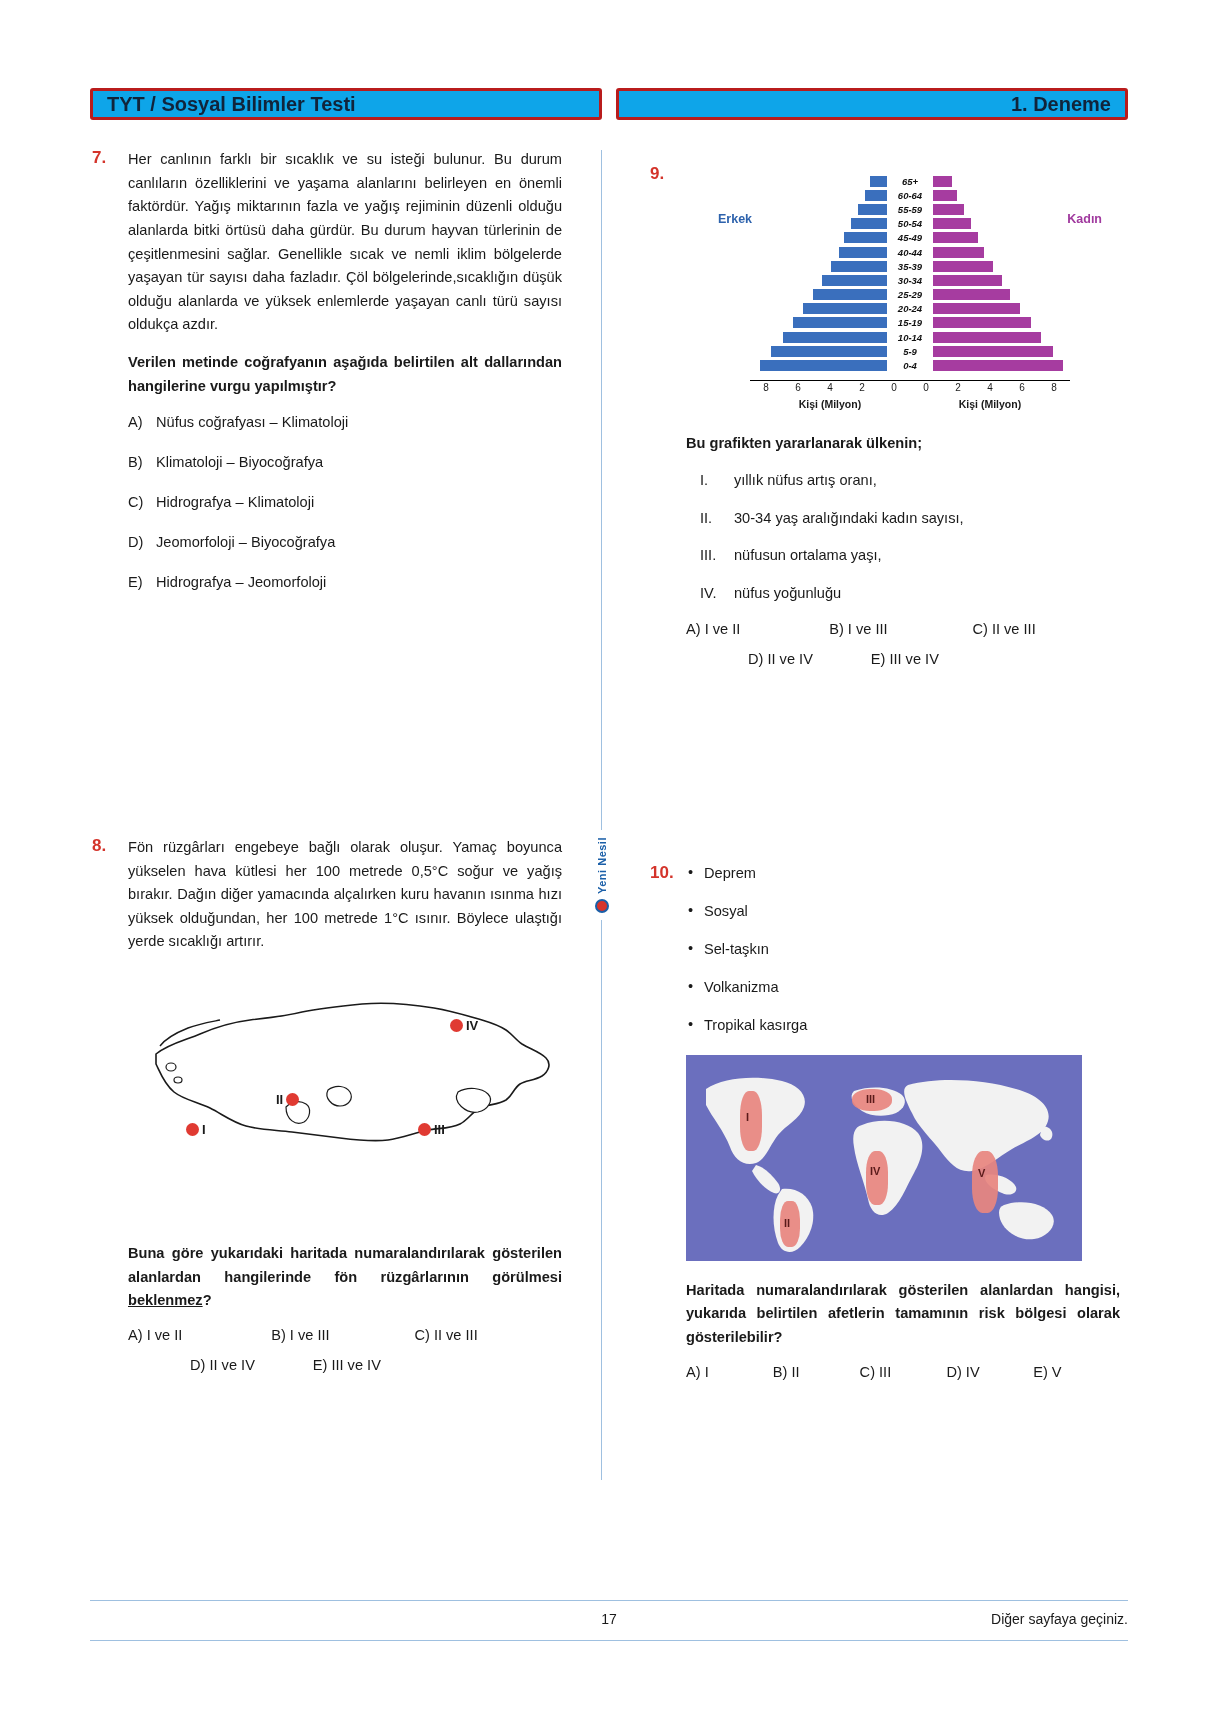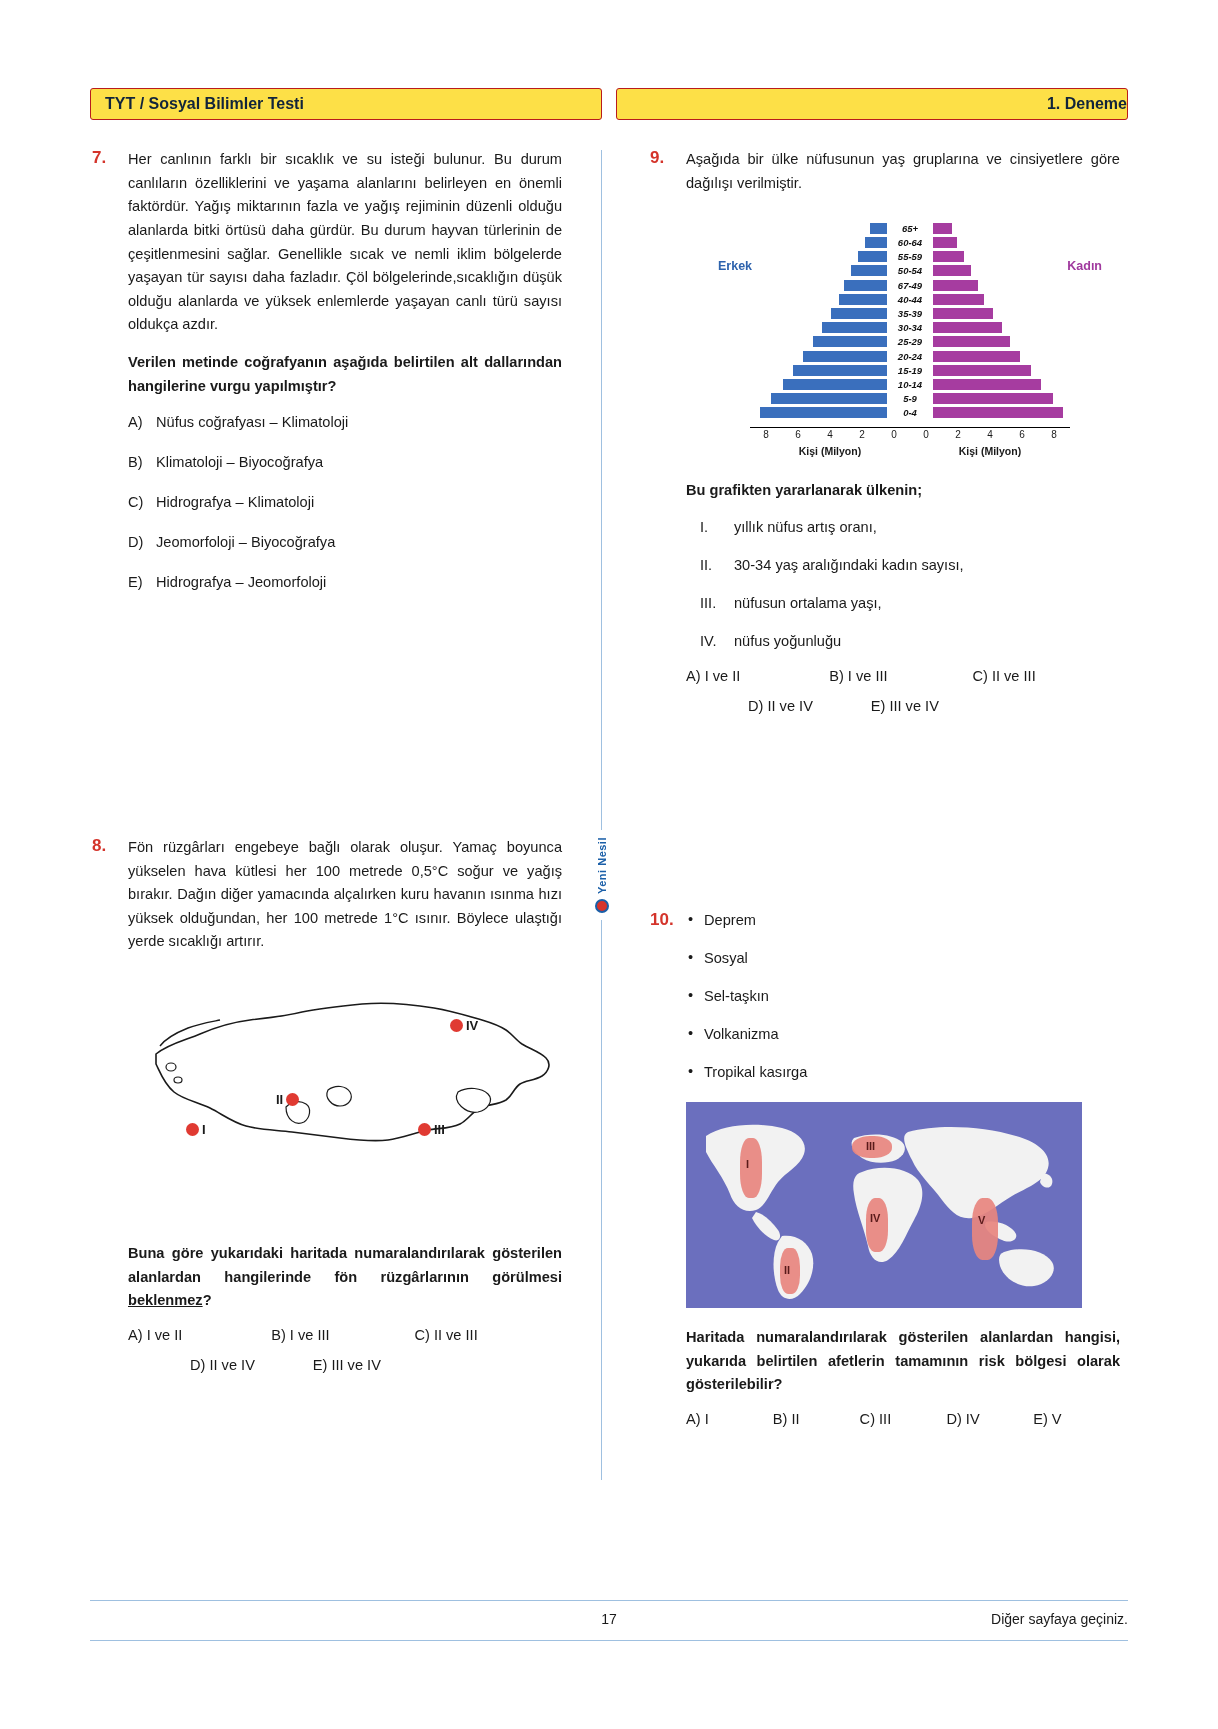--- a/index.html
+++ b/index.html
@@ -21,32 +21,32 @@
   
   .header {
     position: absolute;
     top: 88px; left: 90px;
     width: 1038px; height: 32px;
     display: flex;
     justify-content: space-between;
     gap: 14px;
   }
   .header-box {
-    background: #fde047;
-    border: 1px solid #b91c1c;
+    background: #0ea5e9;
+    border: 3px solid #b91c1c;
     border-radius: 3px;
     height: 32px;
     display: flex;
     align-items: center;
     color: #11243b;
     font-weight: bold;
-    font-size: 16px;
+    font-size: 20px;
   }
   .header-left { width: 512px; padding-left: 14px; }
-  .header-right { width: 512px; justify-content: flex-end; }
+  .header-right { width: 512px; padding-right: 14px; justify-content: flex-end; }
 
   
   .col {
     position: absolute;
     width: 470px;
   }
   .col-left  { left: 92px;  top: 148px; }
   .col-right { left: 650px; top: 148px; }
 
   .divider {
@@ -382,21 +382,20 @@
         </div>
       </div>
     </div>
   </div>
 
   <div class="col col-right">
 
     <div class="q">
       <div class="q-num">9.</div>
       <div class="q-body">
-        <p class="para">Aşağıda bir ülke nüfusunun yaş gruplarına ve cinsiyetlere göre dağılışı verilmiştir.</p>
 
         <div class="pyramid-wrap">
           <div class="pyr-label erkek">Erkek</div>
           <div class="pyr-label kadin">Kadın</div>
 
           <div class="pyr-chart" id="pyr-chart">
               <div class="pyr-row">
                 <div class="pyr-left">
                   <div class="bar-m" style="width: 12.5%; background: rgb(58, 111, 189);"></div>
                 </div>
@@ -429,21 +428,21 @@
                 </div>
                 <div class="pyr-cat">50-54</div>
                 <div class="pyr-right">
                   <div class="bar-f" style="width: 27.5%; background: rgb(166, 60, 160);"></div>
                 </div>
               </div>
               <div class="pyr-row">
                 <div class="pyr-left">
                   <div class="bar-m" style="width: 31.25%; background: rgb(58, 111, 189);"></div>
                 </div>
-                <div class="pyr-cat">67-49</div>
+                <div class="pyr-cat">45-49</div>
                 <div class="pyr-right">
                   <div class="bar-f" style="width: 32.5%; background: rgb(166, 60, 160);"></div>
                 </div>
               </div>
               <div class="pyr-row">
                 <div class="pyr-left">
                   <div class="bar-m" style="width: 35%; background: rgb(58, 111, 189);"></div>
                 </div>
                 <div class="pyr-cat">40-44</div>
                 <div class="pyr-right">

